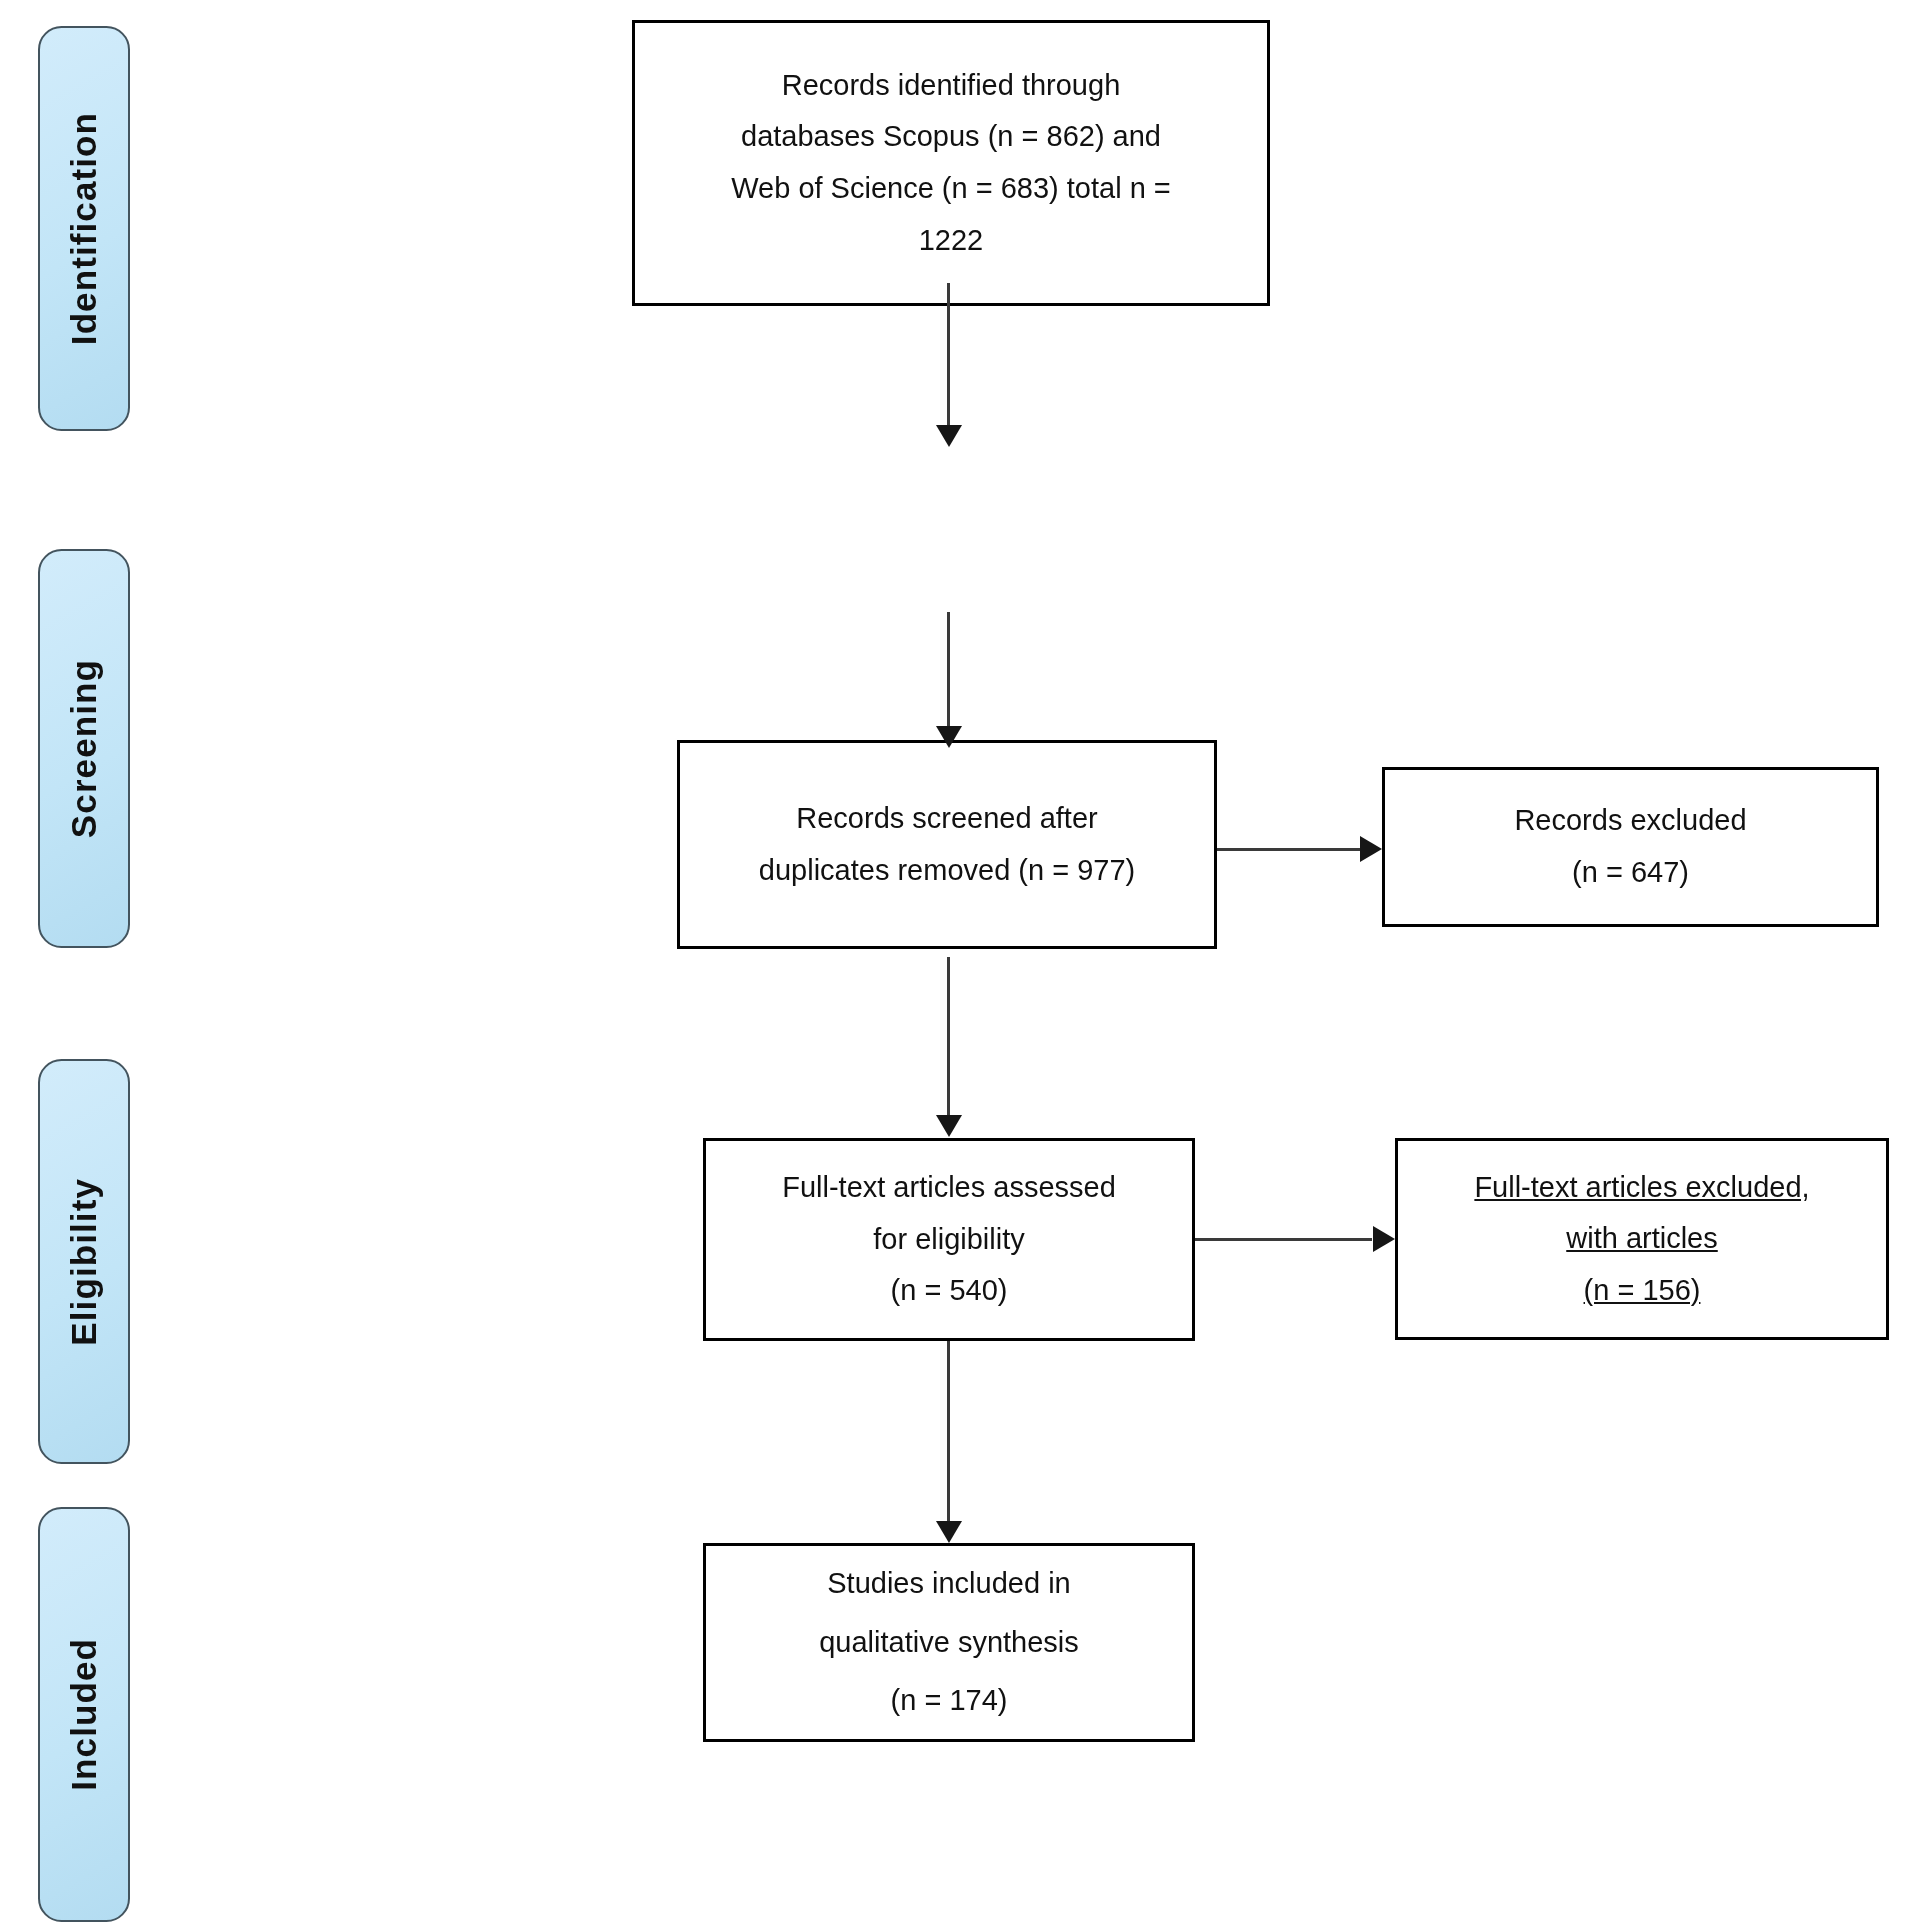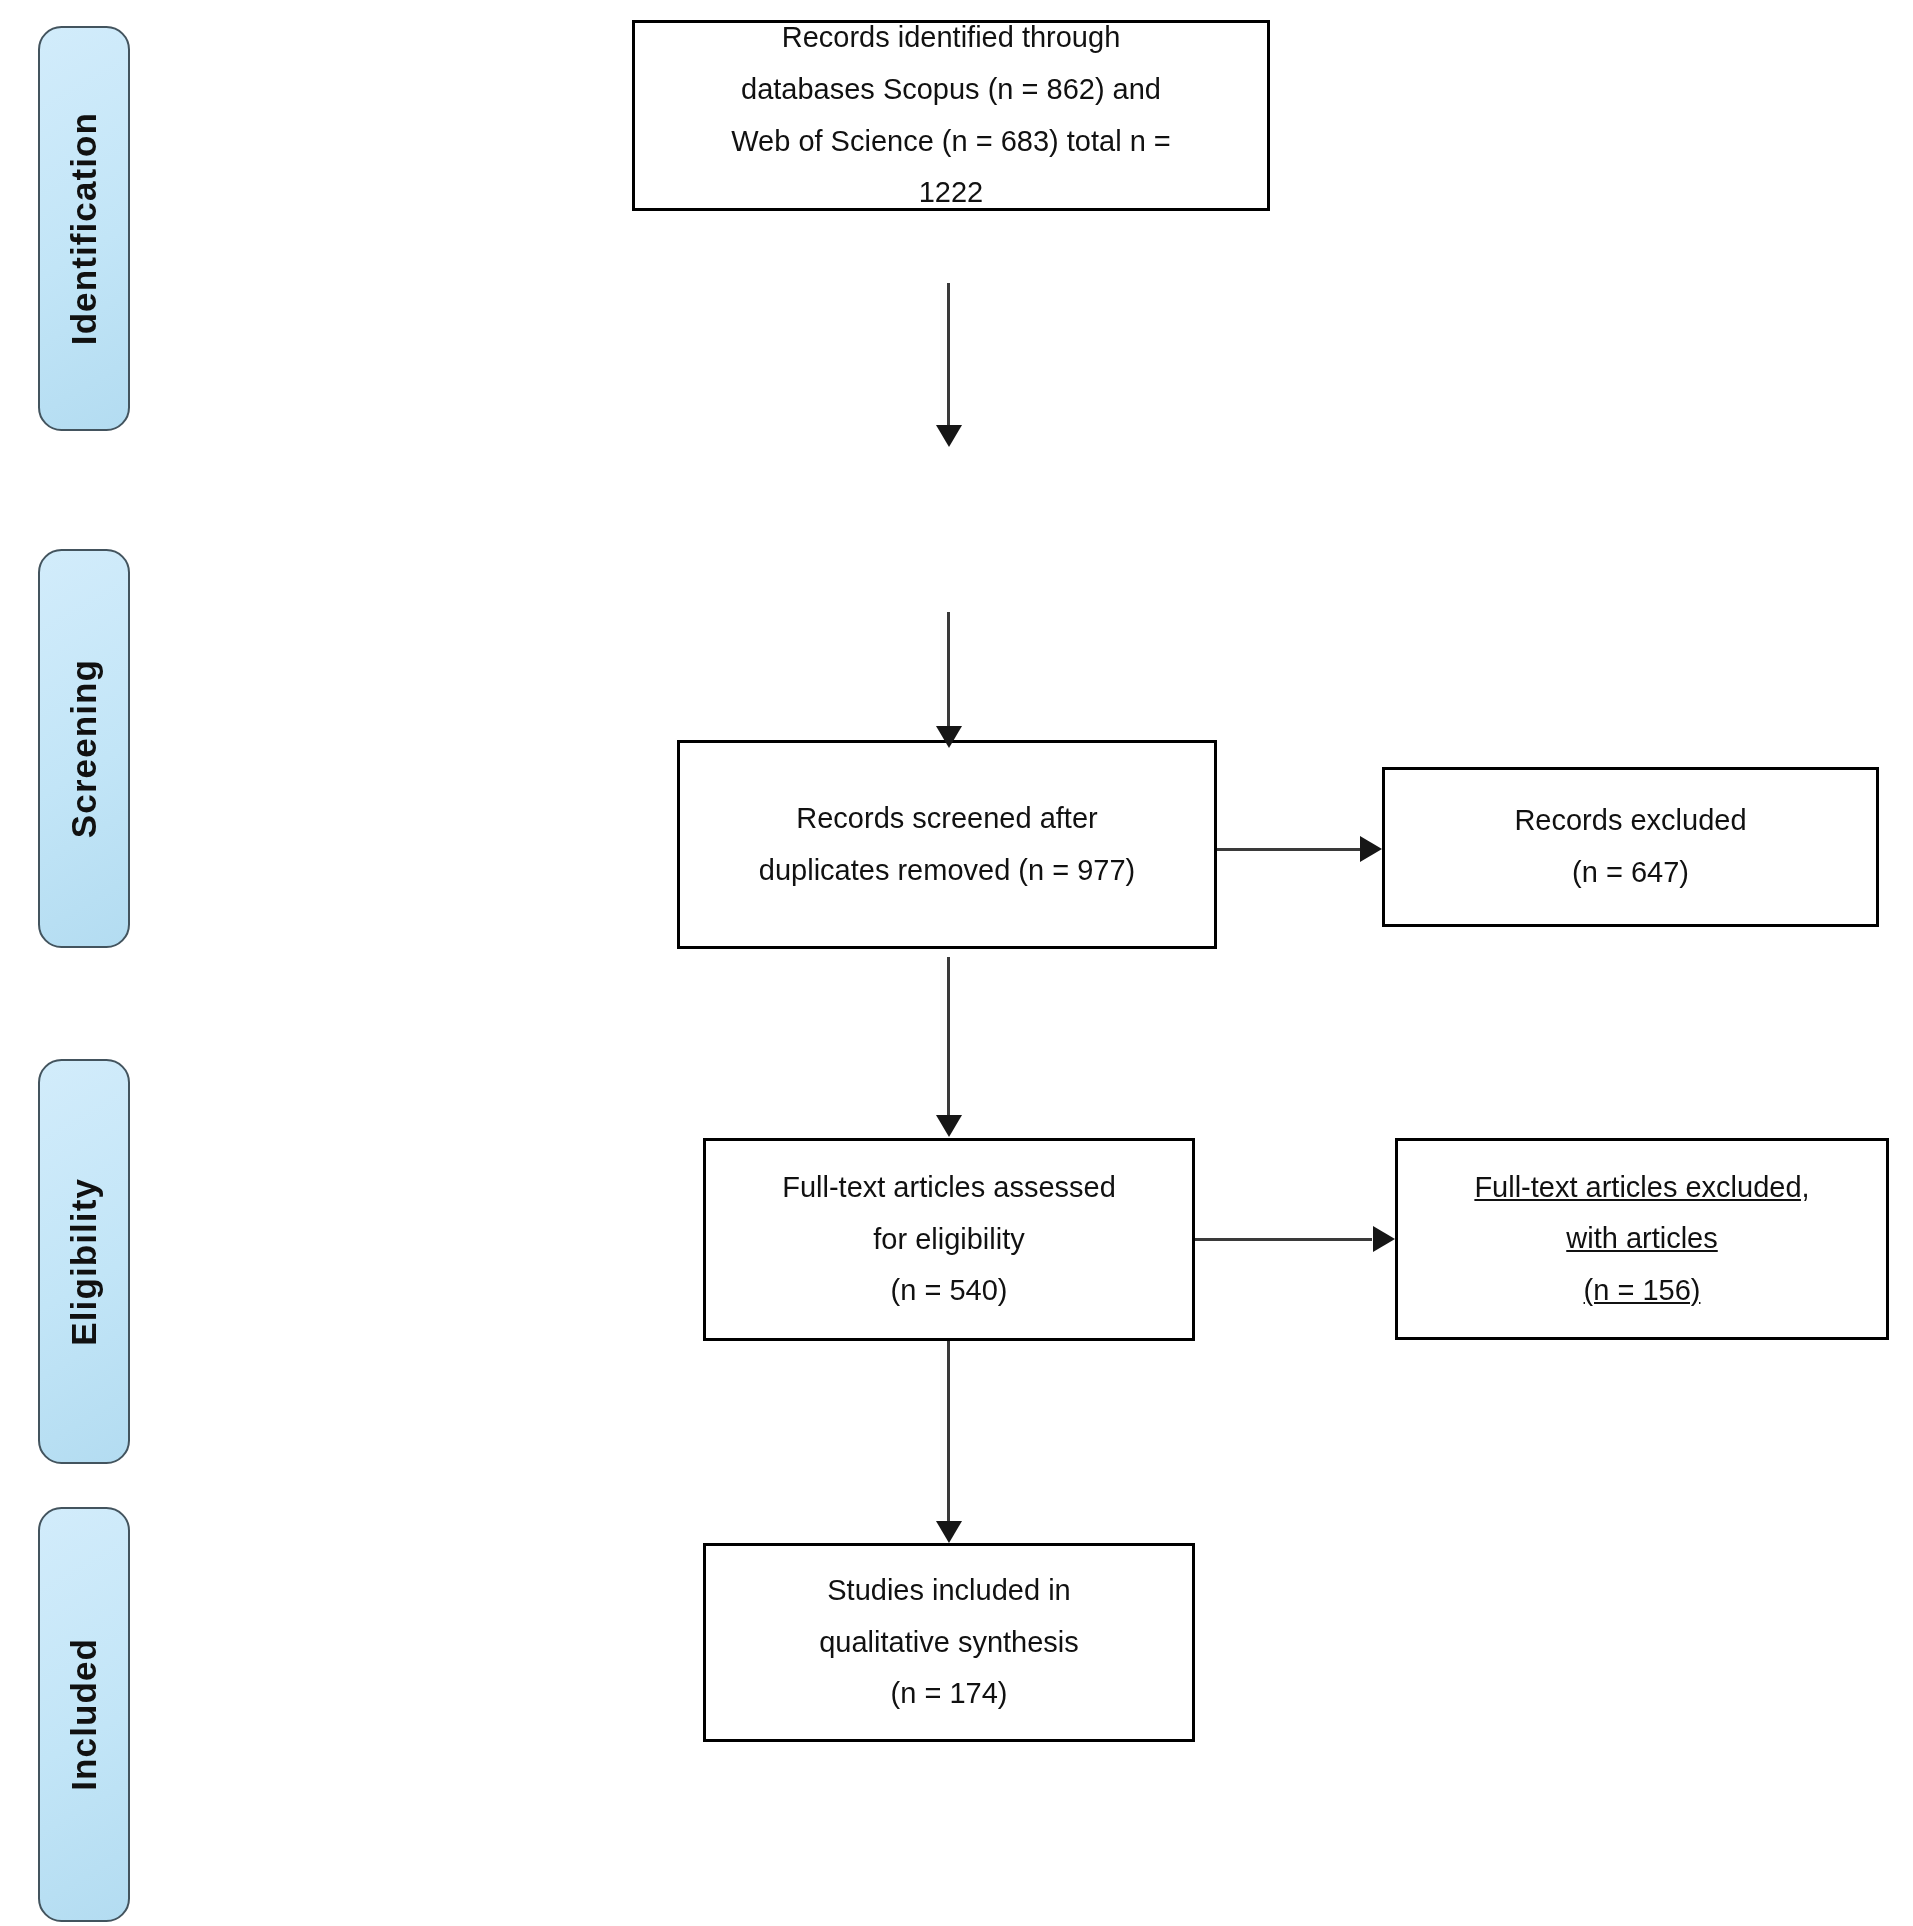--- a/index.html
+++ b/index.html
@@ -81,21 +81,21 @@
   <div class="stage" style="top:549px; height:395px;">
     <span>Screening</span>
   </div>
   <div class="stage" style="top:1059px; height:401px;">
     <span>Eligibility</span>
   </div>
   <div class="stage" style="top:1507px; height:411px;">
     <span>Included</span>
   </div>
 
-  <div class="box" style="left:632px; top:20px; width:638px; height:191px;">
+  <div class="box" style="left:632px; top:20px; width:638px; height:286px;">
     <div class="ln">Records identified through</div>
     <div class="ln">databases Scopus (n = 862) and</div>
     <div class="ln">Web of Science (n = 683) total n =</div>
     <div class="ln">1222</div>
   </div>
 
 
   <div class="box" style="left:677px; top:740px; width:540px; height:209px;">
     <div class="ln">Records screened after</div>
     <div class="ln">duplicates removed (n = 977)</div>
@@ -111,21 +111,21 @@
     <div class="ln">for eligibility</div>
     <div class="ln">(n = 540)</div>
   </div>
 
   <div class="box" style="left:1395px; top:1138px; width:494px; height:202px;text-decoration:underline;">
     <div class="ln">Full-text articles excluded,</div>
     <div class="ln">with articles</div>
     <div class="ln">(n = 156)</div>
   </div>
 
-  <div class="box" style="left:703px; top:1543px; width:492px; height:199px;">
+  <div class="box" style="left:703px; top:1543px; width:492px; height:199px;gap:7px;">
     <div class="ln">Studies included in</div>
     <div class="ln">qualitative synthesis</div>
     <div class="ln">(n = 174)</div>
   </div>
 
   <div class="vline" style="left:947px; top:283px; height:143px;"></div>
   <div class="head-down" style="left:936px; top:425px;"></div>
 
   <div class="vline" style="left:947px; top:612px; height:114px;"></div>
   <div class="head-down" style="left:936px; top:726px;"></div>

